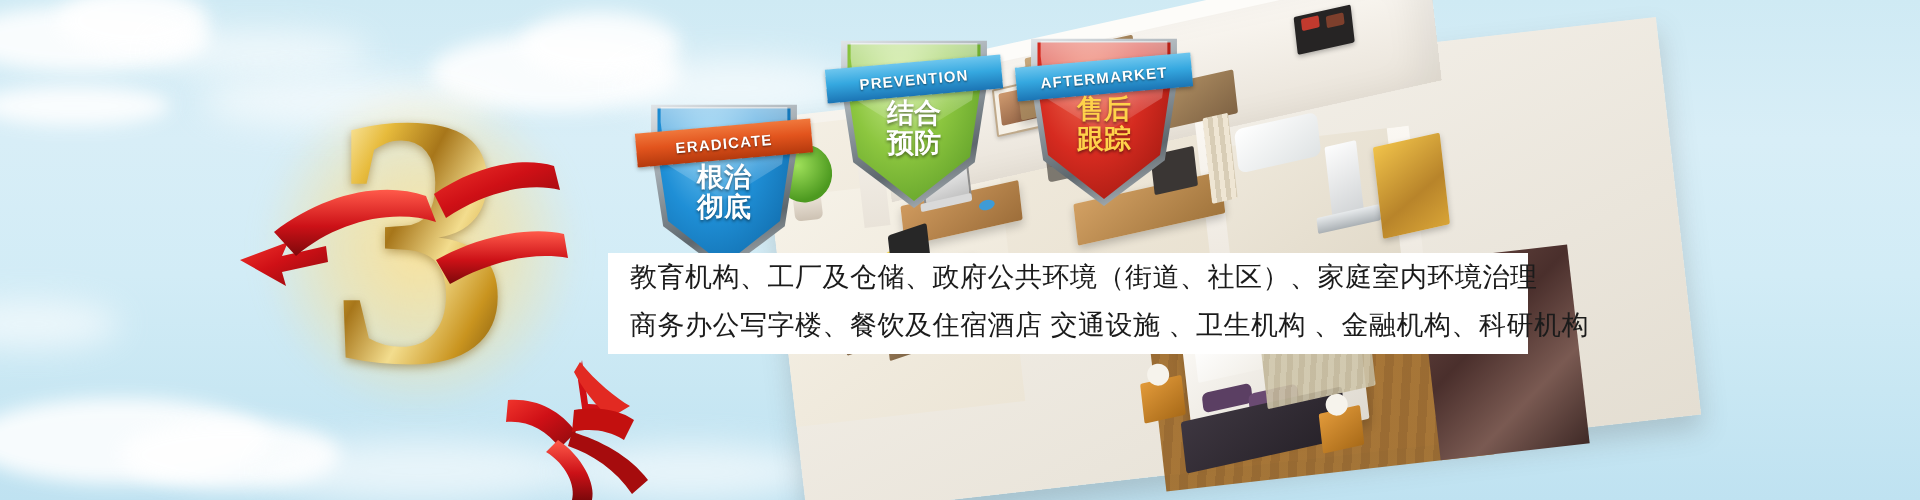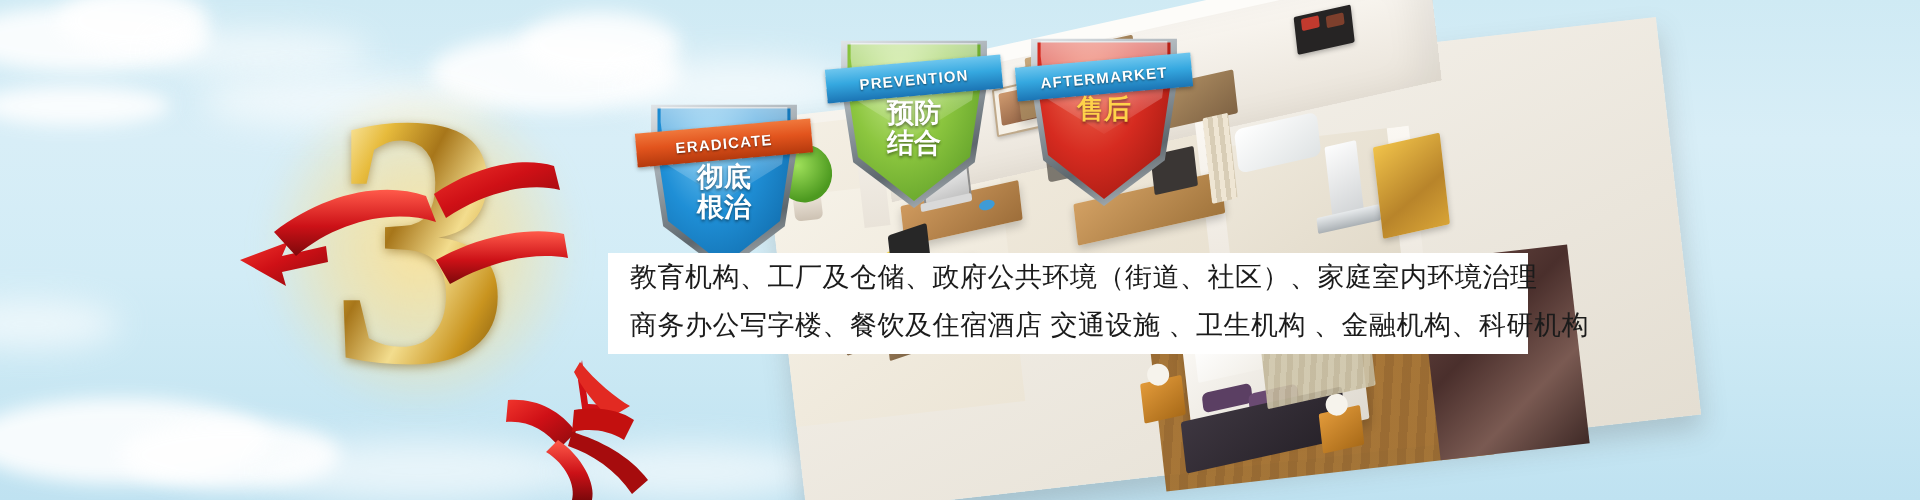--- a/index.html
+++ b/index.html
@@ -255,47 +255,48 @@
   </svg>
 
   <div class="shield" style="left:648px;top:96px;">
     <div class="rim"></div>
     <div class="face" style="background:radial-gradient(ellipse at 40% 26%,#6fc3ef 0%,#1f8fd6 42%,#0b5e9b 100%);"></div>
     <div class="gloss"></div>
     <div class="sash" style="background:linear-gradient(180deg,#f0783c,#e2541d 45%,#b4390d);">
       <span>ERADICATE</span>
     </div>
     <div class="cn" style="color:#ffffff;">
+      <div>根治</div>
       <div>彻底</div>
-      <div>根治</div>
     </div>
   </div>
 
   <div class="shield" style="left:838px;top:32px;">
     <div class="rim"></div>
     <div class="face" style="background:radial-gradient(ellipse at 40% 26%,#c6e88c 0%,#8cc63f 42%,#4f9120 100%);"></div>
     <div class="gloss"></div>
     <div class="sash" style="background:linear-gradient(180deg,#6ec6ee,#35a8e0 45%,#1b74b4);">
       <span>PREVENTION</span>
     </div>
     <div class="cn" style="color:#ffffff;">
+      <div>结合</div>
       <div>预防</div>
-      <div>结合</div>
     </div>
   </div>
 
   <div class="shield" style="left:1028px;top:30px;">
     <div class="rim"></div>
     <div class="face" style="background:radial-gradient(ellipse at 40% 26%,#ef6d52 0%,#d62b20 45%,#8f130c 100%);"></div>
     <div class="gloss"></div>
     <div class="sash" style="background:linear-gradient(180deg,#6ec6ee,#35a8e0 45%,#1b74b4);">
       <span>AFTERMARKET</span>
     </div>
     <div class="cn" style="color:#ffd24a;font-family:Liberation Mono, monospace;">
       <div>售后</div>
+      <div>跟踪</div>
     </div>
   </div>
 
   <div id="infopanel">
     <div class="line">教育机构、工厂及仓储、政府公共环境（街道、社区）、家庭室内环境治理</div>
     <div class="line">商务办公写字楼、餐饮及住宿酒店 交通设施 、卫生机构 、金融机构、科研机构</div>
   </div>
 
 
 </div>

